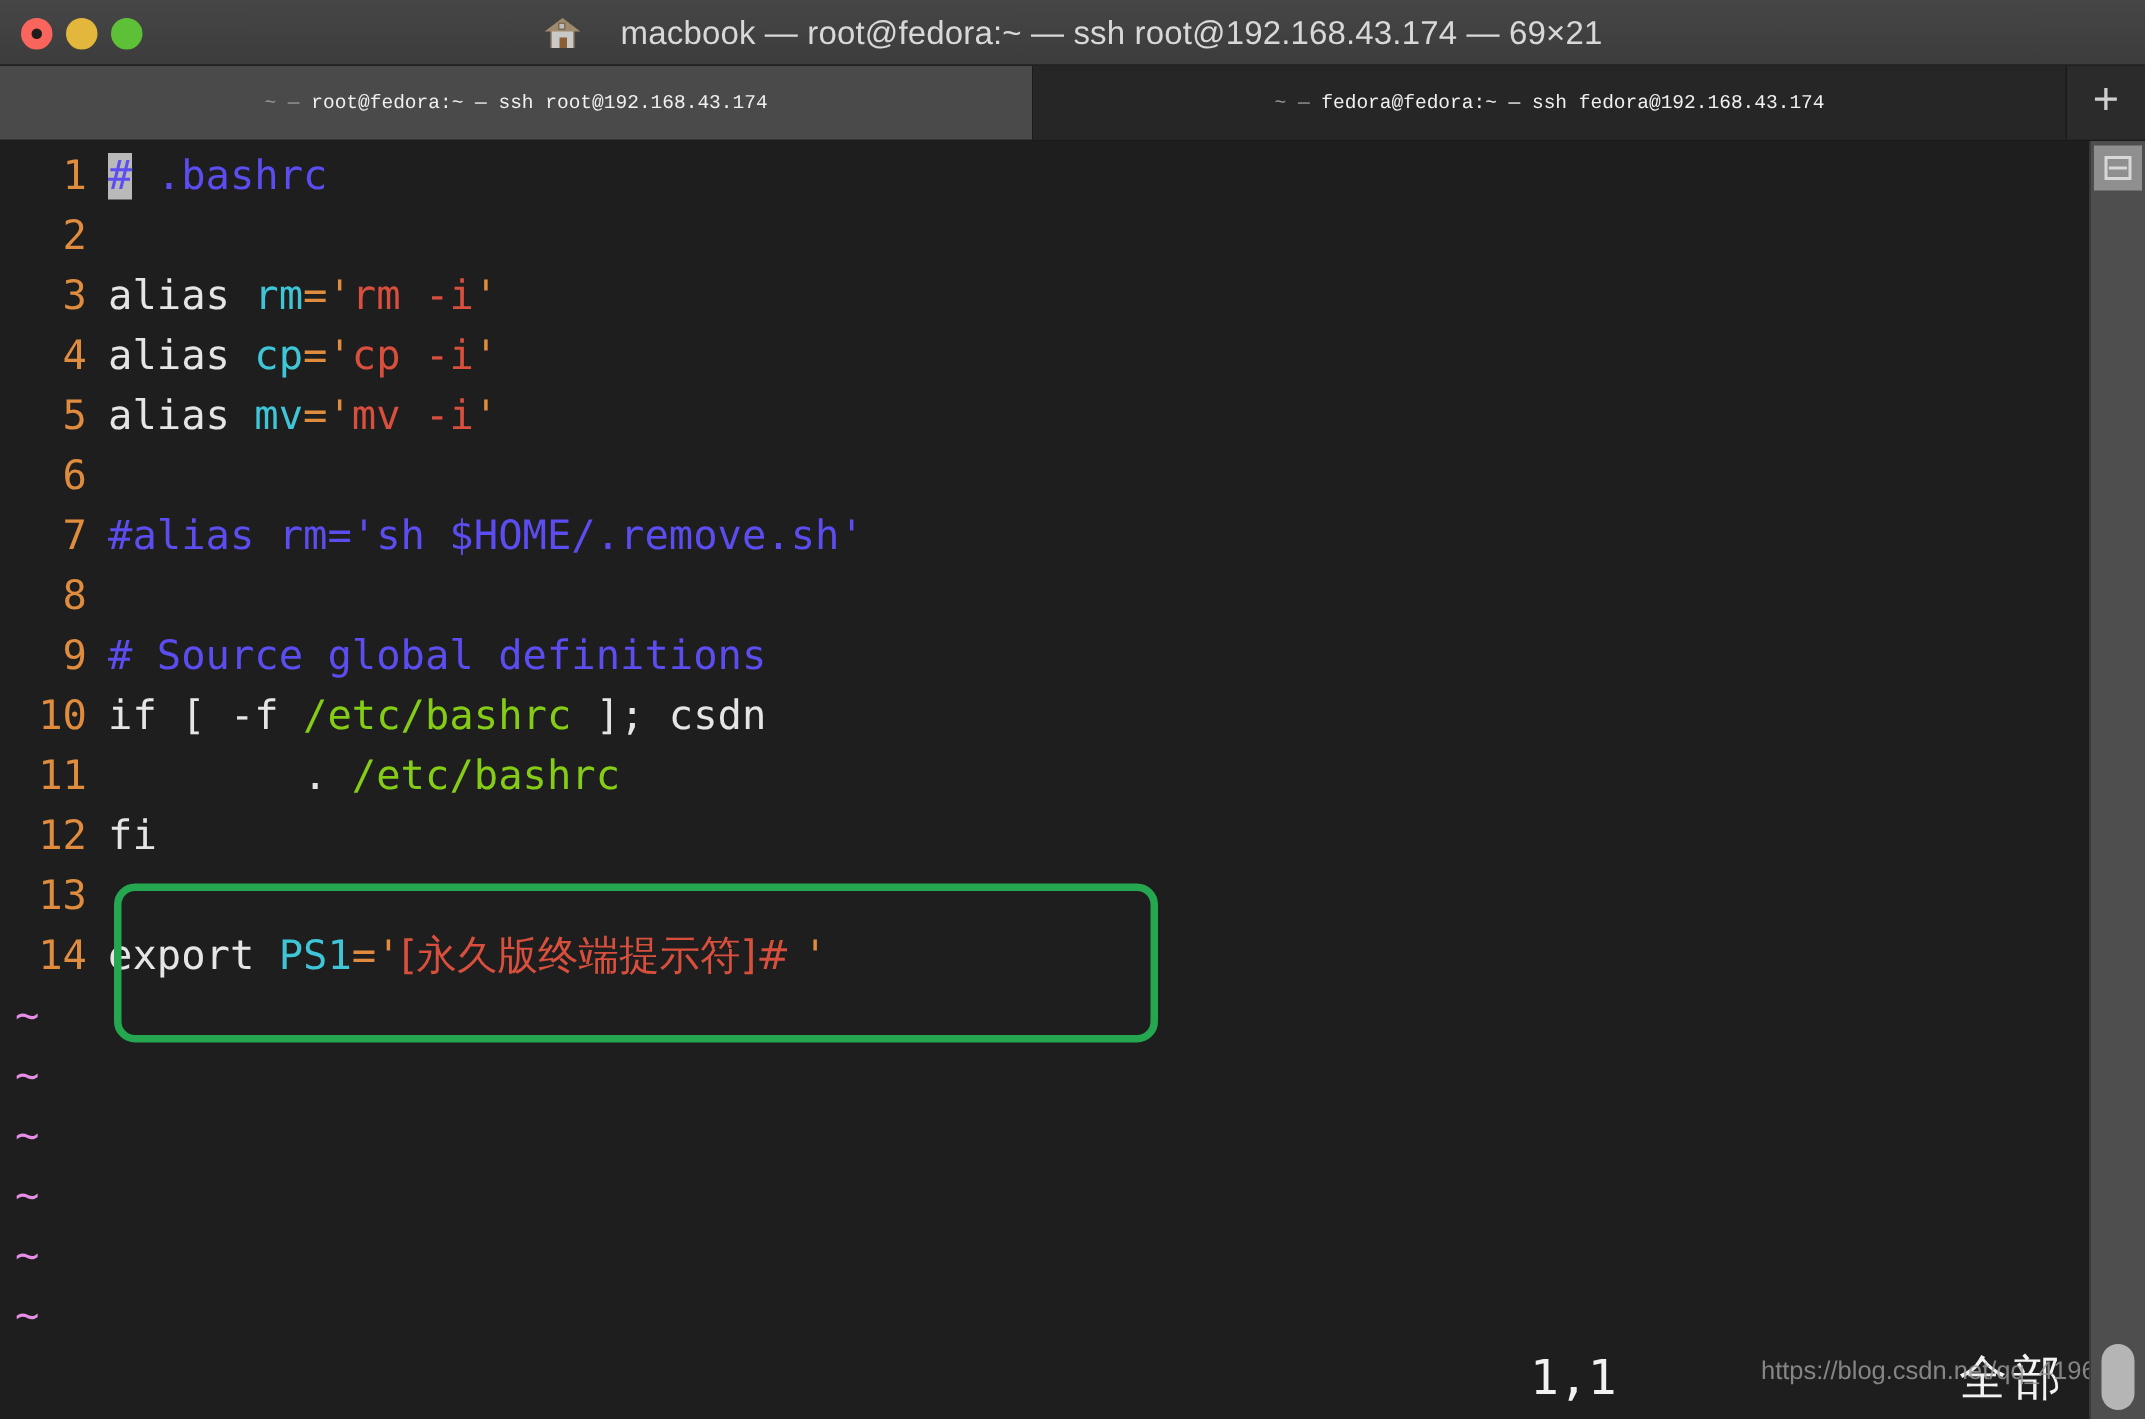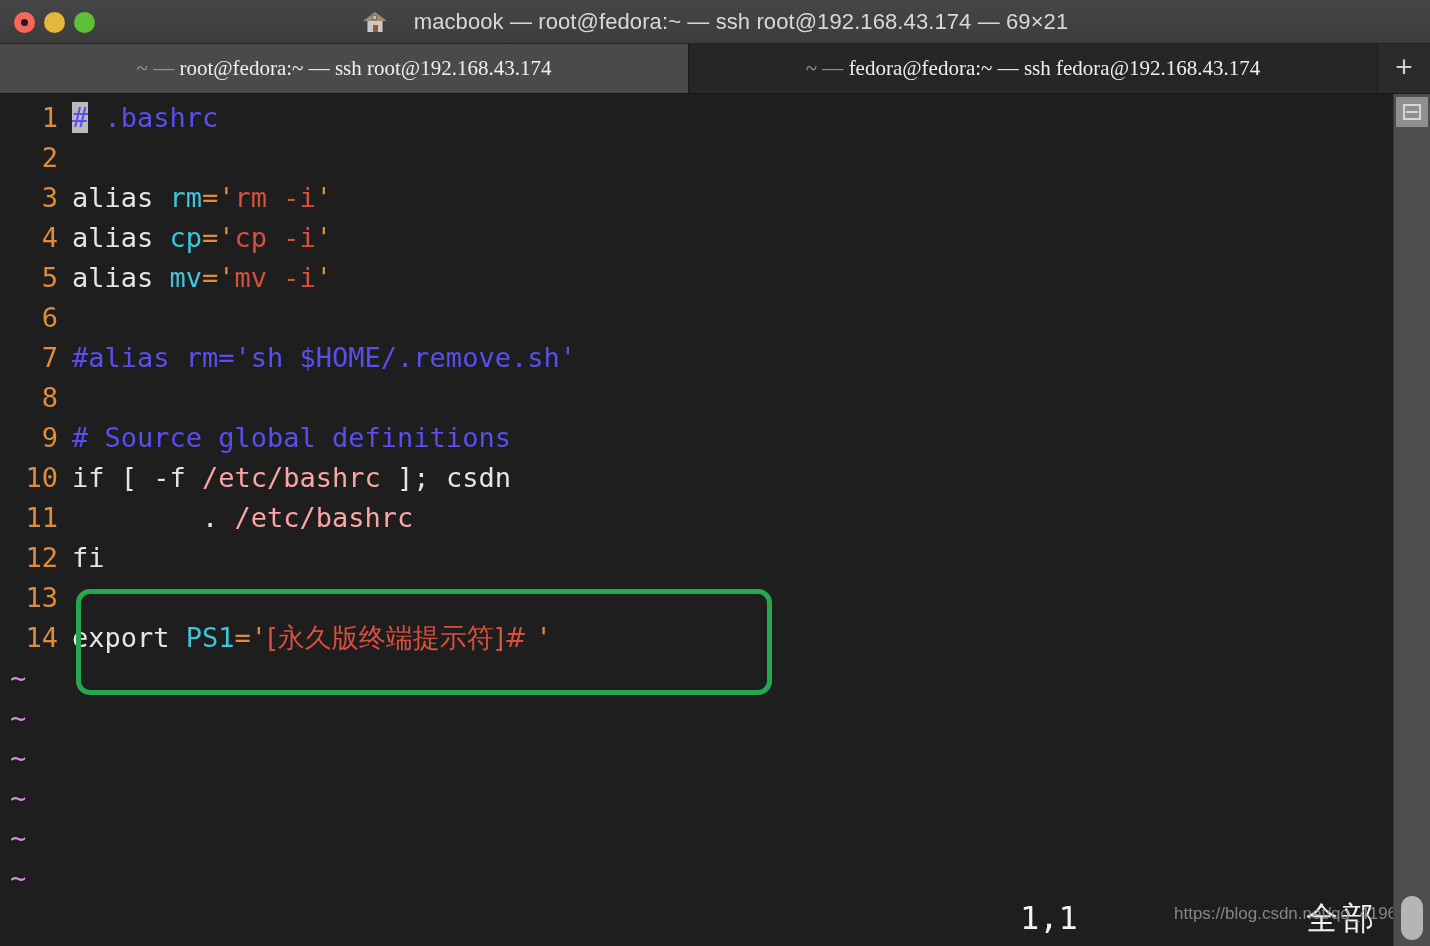--- a/index.html
+++ b/index.html
@@ -94,22 +94,22 @@
     justify-content: center;
     border-right: 1px solid #1a1a1a;
     box-sizing: border-box;
     overflow: hidden;
     white-space: nowrap;
   }
   .tab.active { background: #4a4a4a; }
   .tab.inactive { background: #262626; }
   .tab-label {
     color: #f0f0f0;
-    font-size: 21px;
-    font-family: Liberation Serif, serif;
+    font-size: 13px;
+    font-family: Liberation Mono, monospace;
   }
   .tab-label .dim { color: #9a9a9a; }
   #new-tab-button {
     width: 52px;
     background: #2b2b2b;
     display: flex;
     align-items: center;
     justify-content: center;
     color: #cfcfcf;
     font-size: 30px;
@@ -159,21 +159,21 @@
     color: #e58ee5;
     font-family: "DejaVu Sans Mono", monospace;
     white-space: pre;
   }
 
   
   .c-comment  { color: #5b4df0; }
   .c-keyword  { color: #e5e5e5; }
   .c-var      { color: #3fc5d8; }
   .c-string   { color: #d94f3d; }
-  .c-plain    { color: #fca5a5; }
+  .c-plain    { color: #84cc16; }
   .c-op       { color: #e08c3e; }
   .cursor-block {
     background: #b9b9b9;
     color: #5b4df0;
   }
   .cn { font-family: "DejaVu Sans", sans-serif; }
 
   
   #annotation-box {
     position: absolute;

